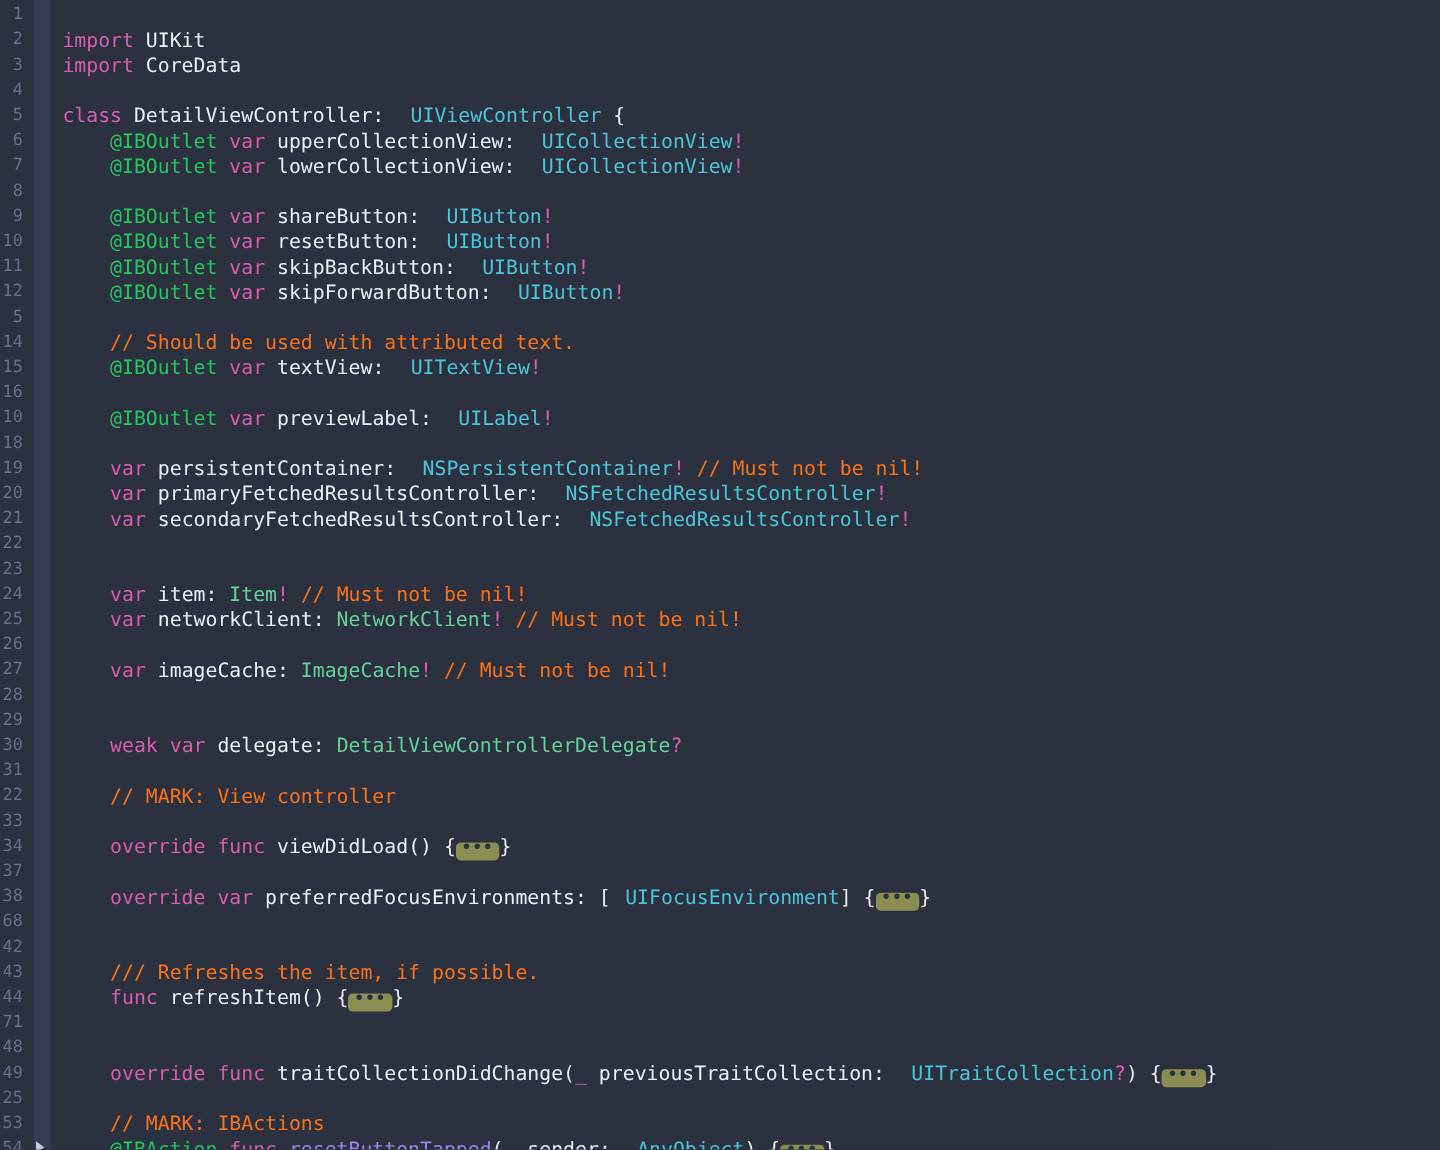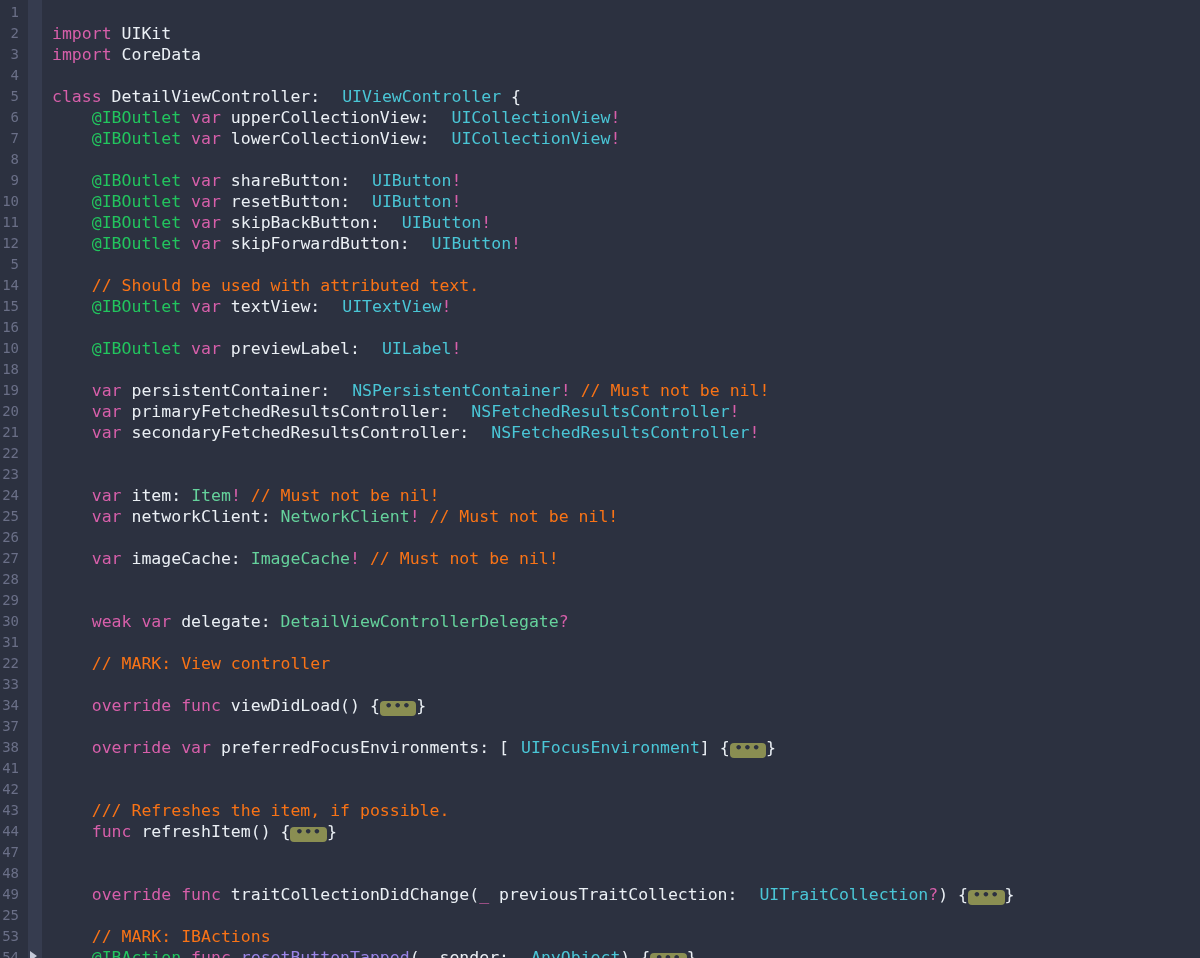--- a/index.html
+++ b/index.html
@@ -63,25 +63,25 @@
       <div class="ln">27</div>
       <div class="ln">28</div>
       <div class="ln">29</div>
       <div class="ln">30</div>
       <div class="ln">31</div>
       <div class="ln">22</div>
       <div class="ln">33</div>
       <div class="ln">34</div>
       <div class="ln">37</div>
       <div class="ln">38</div>
-      <div class="ln">41</div>
+      <div class="ln">68</div>
       <div class="ln">42</div>
       <div class="ln">43</div>
       <div class="ln">44</div>
-      <div class="ln">47</div>
+      <div class="ln">71</div>
       <div class="ln">48</div>
       <div class="ln">49</div>
       <div class="ln">25</div>
       <div class="ln">53</div>
       <div class="ln">54</div>
     </div>
   <div class="bp-col" id="bpcol">
       <div class="cell"></div>
       <div class="cell"></div>
       <div class="cell"></div>

